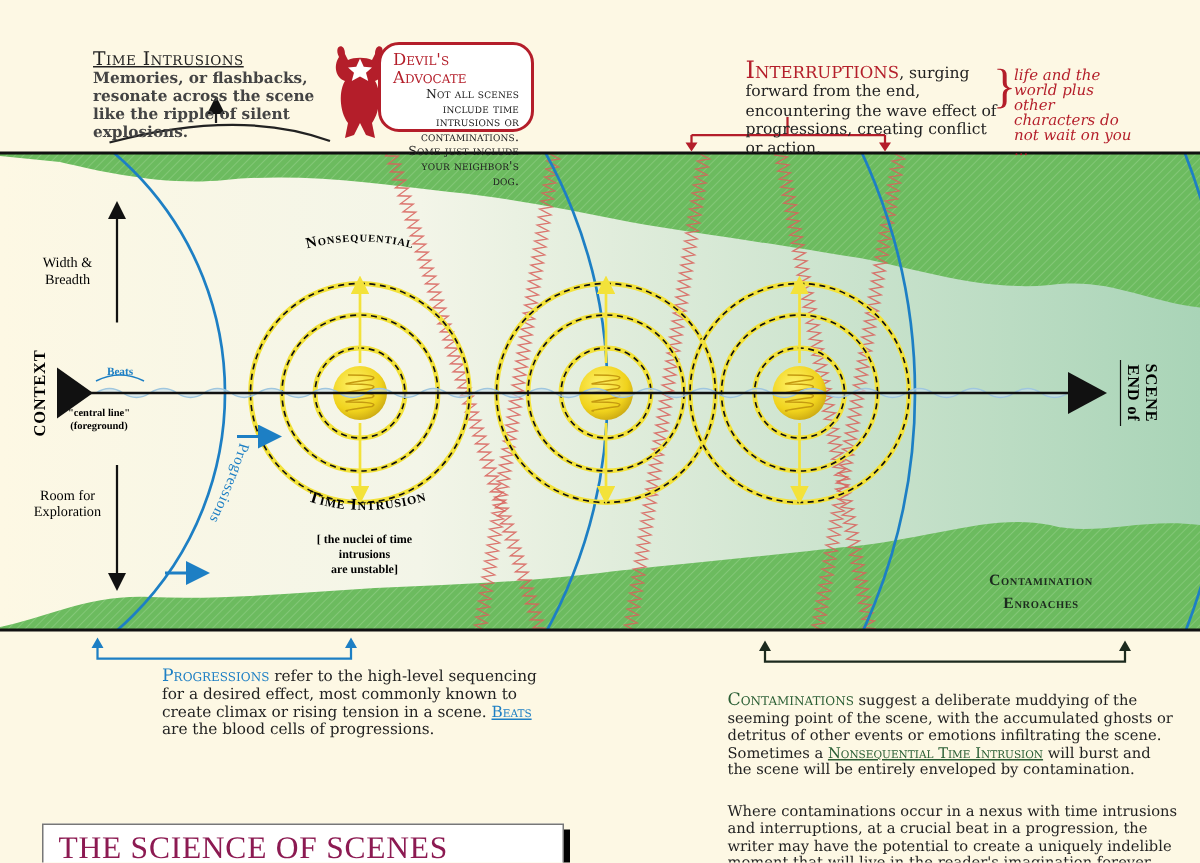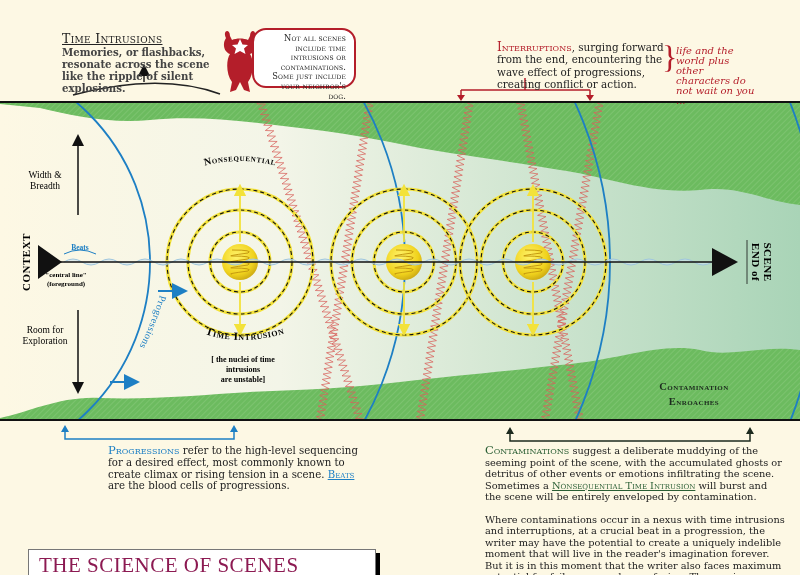--- a/index.html
+++ b/index.html
@@ -12,31 +12,31 @@
 
   .ti-head { left:62px; top:31px; font-size:12.5px; font-variant:small-caps; letter-spacing:0.3px; color:#222;text-decoration:underline; }
   .ti-body { left:62px; top:46px; width:150px; font-size:10.2px; line-height:12px; color:#444;font-weight:bold; }
 
   .devil-box { left:252px; top:28px; width:104px; height:60px; border:2px solid #b41e2a; border-radius:14px;
                background:#fff; padding:4px 8px; box-sizing:border-box; }
   .devil-head { font-size:11px; color:#b41e2a; font-variant:small-caps; line-height:12px; }
   .devil-body { font-size:8.3px; font-variant:small-caps; line-height:9.6px; color:#222; letter-spacing:0.1px;text-align:right; }
 
   .int-text { left:497px; top:41px; width:168px; font-size:10.4px; line-height:12.4px; color:#222; }
-  .int-text .lead { color:#b41e2a; font-variant:small-caps; font-size:12px; }
+  .int-text .lead { color:#b41e2a; font-variant:small-caps; font-size:16px; }
   .int-aside { left:676px; top:46px; width:80px; font-size:10px; line-height:10px; font-style:italic; color:#b41e2a; }
 
   .prog-text { left:61px; top:445px; width:265px; font-size:10.2px; line-height:11.8px; color:#222;margin-left:47px; }
   .prog-text .lead { color:#1d7fc4; font-variant:small-caps; font-size:11.5px; }
   .prog-text .link { color:#1d7fc4; font-variant:small-caps; text-decoration:underline; }
 
   .cont-text { left:485px; top:445px; width:300px; font-size:9.8px; line-height:11.5px; color:#222; }
   .cont-text .lead { color:#2a5e34; font-variant:small-caps; font-size:11.5px; }
   .cont-text .link { color:#2a5e34; font-variant:small-caps; text-decoration:underline; }
-  .cont-text p { margin:0 0 11px 0; }
+  .cont-text p { margin:16px 0 11px 0; }
 
   .title-box { left:28px; top:509px; width:348px; height:31px; background:#fff; border:1px solid #777;
                box-shadow:4px 4px 0 #000; box-sizing:border-box;margin-top:40px; }
   .title-text { position:absolute; left:10px; top:3px; font-size:21px; letter-spacing:0.5px; color:#8c1a52;
                 font-family:"Liberation Serif", "DejaVu Serif", serif; white-space:nowrap; }
   .credit { left:11px; top:581px; font-size:7.8px; color:#222; letter-spacing:0.3px; }
 </style>
 </head>
 <body>
 
@@ -212,20 +212,21 @@
 
   <text font-size="10.5" font-weight="bold" text-anchor="middle" fill="#1c2a1e" font-variant="small-caps" letter-spacing="0.4">
     <tspan x="694" y="390" id="ce1">Contamination</tspan><tspan x="694" y="405" id="ce2">Enroaches</tspan>
   </text>
 </svg>
 
 <div class="abs ti-head">Time Intrusions</div>
 <div class="abs ti-body">Memories, or flashbacks, resonate across the scene like the ripple of silent explosions.</div>
 
 <div class="abs devil-box">
+  <div class="devil-head">Devil's Advocate</div>
   <div class="devil-body">Not all scenes include time intrusions or contaminations. Some just include your neighbor's dog.</div>
 </div>
 
 <div class="abs int-text"><span class="lead">Interruptions</span><span>, surging forward from the end, encountering the wave effect of progressions, creating conflict or action.</span></div>
 <div class="abs int-aside">life and the world plus other characters do not wait on you ...</div>
 
 <div class="abs prog-text"><span class="lead">Progressions</span><span> refer to the high-level sequencing for a desired effect, most commonly known to create climax or rising tension in a scene. </span><span class="link">Beats</span><span> are the blood cells of progressions.</span></div>
 
 <div class="abs cont-text">
   <p><span class="lead">Contaminations</span><span> suggest a deliberate muddying of the seeming point of the scene, with the accumulated ghosts or detritus of other events or emotions infiltrating the scene. Sometimes a </span><span class="link">Nonsequential Time Intrusion</span><span> will burst and the scene will be entirely enveloped by contamination.</span></p>

